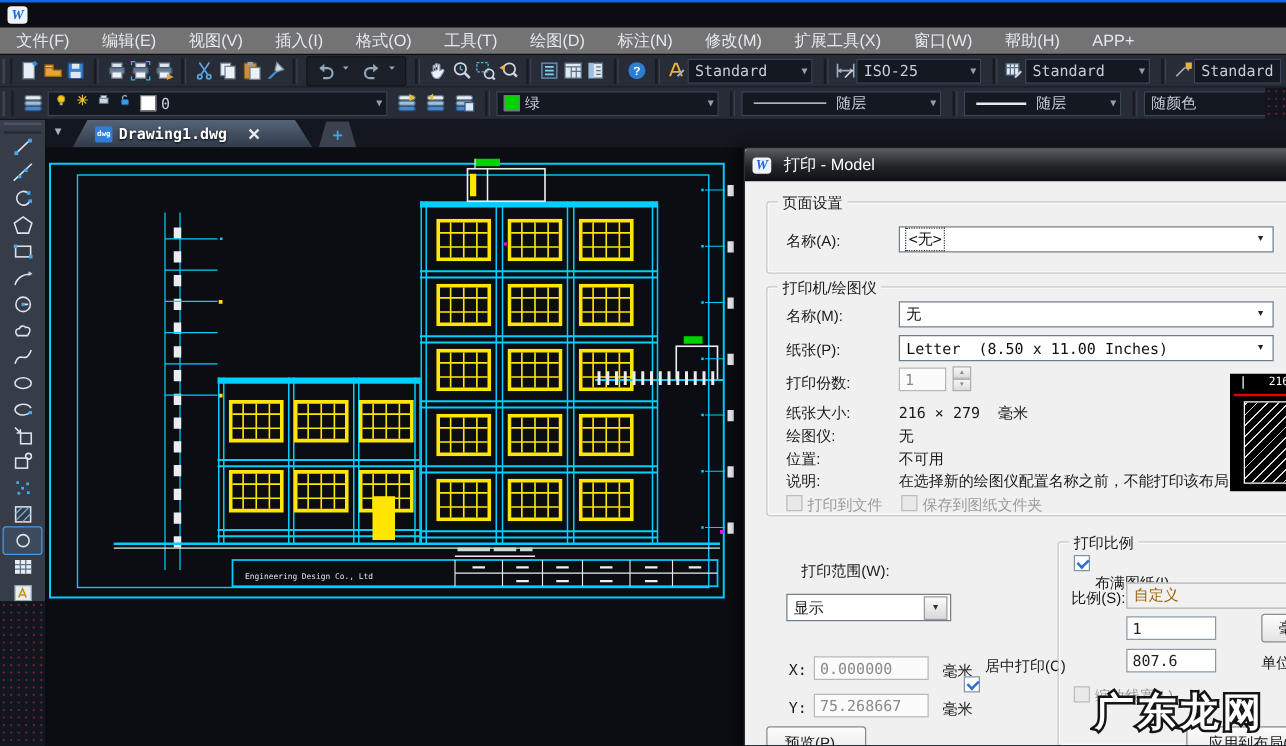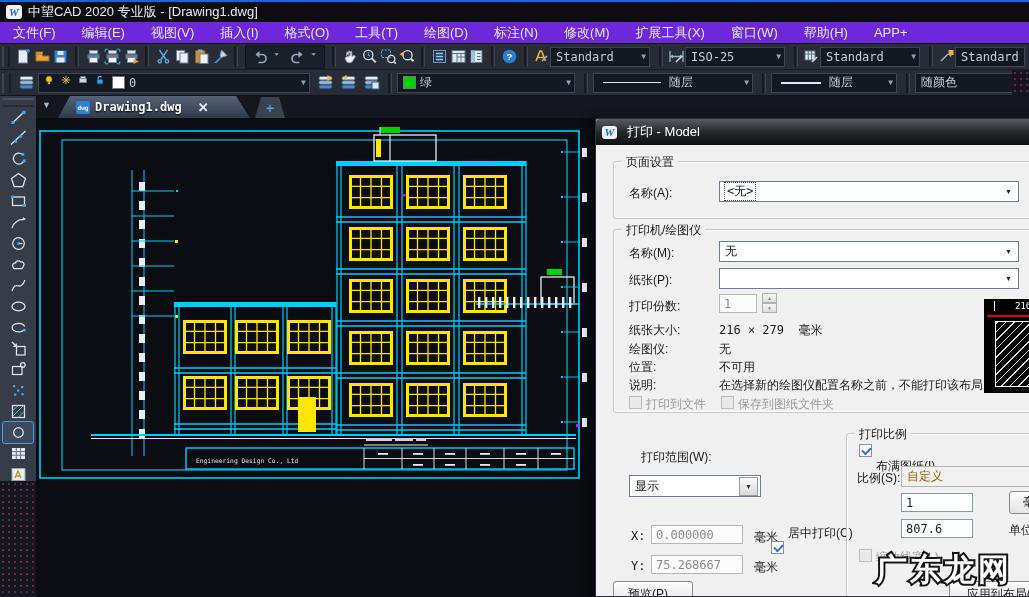--- a/index.html
+++ b/index.html
@@ -5,21 +5,21 @@
   html,body{margin:0;padding:0}
   body{position:relative;width:1029px;height:597px;overflow:hidden;background:#161a22;
        font-family:"Liberation Sans",sans-serif;-webkit-font-smoothing:antialiased}
   
   #titlebar{position:absolute;left:0;top:0;width:1029px;height:22px;background:#0b0d13;
             display:flex;align-items:center;border-top:2px solid #1565e6;box-sizing:border-box}
   .applogo{width:16px;height:14px;margin:0 6px 0 6px;background:#eef3f8;border-radius:3px;
            color:#1565e6;font:italic bold 11px "Liberation Serif",serif;display:flex;align-items:center;justify-content:center}
   #titlebar .t{color:#e8ecf2;font-size:13px}
   
-  #menubar{position:absolute;left:0;top:22px;width:1029px;height:22px;background:#6d28d9;
+  #menubar{position:absolute;left:0;top:22px;width:1029px;height:22px;background:#737373;
            display:flex;align-items:center;border-bottom:1px solid #0c0e12;box-sizing:border-box}
   #menubar span{color:#e4e8ee;font-size:13px;padding:0 13px;white-space:nowrap}
   
   .tbrow{position:absolute;left:0;width:1029px;height:26px;background:#272c36;display:flex;align-items:center;box-sizing:border-box}
   #tb1{top:44px;border-bottom:1px solid #1a1d24}
   #tb2{top:70px;border-bottom:1px solid #14161c}
   .hdl{width:5px;height:20px;border-left:2px solid #3d4553;border-right:2px solid #1a1e26;margin:0 4px 0 2px}
   .sep{width:1px;height:20px;border-left:2px solid #181b21;border-right:1px solid #3a4150;margin:0 5px}
   .ti{width:24px;height:22px;display:flex;align-items:center;justify-content:center;border-radius:2px}
   .ti svg{width:17px;height:17px}
@@ -104,21 +104,20 @@
   
   #watermark{position:absolute;left:872px;top:542px;z-index:60}
   #watermark text{font-family:"Liberation Sans",sans-serif;font-weight:bold;font-size:31px;letter-spacing:3px;
                   fill:#fff;stroke:#141414;stroke-width:4;paint-order:stroke}
 </style>
 </head>
 <body>
 
 <div id="titlebar">
   <span class="applogo">W</span>
-  <span class="t">中望CAD 2020 专业版 - [Drawing1.dwg]</span>
 </div>
 
 <div id="menubar">
   <span>文件(F)</span>
   <span>编辑(E)</span>
   <span>视图(V)</span>
   <span>插入(I)</span>
   <span>格式(O)</span>
   <span>工具(T)</span>
   <span>绘图(D)</span>
@@ -720,20 +719,21 @@
   <div class="grp" style="left:17px;top:110px;width:440px;height:182px">
     <span class="gt">打印机/绘图仪</span>
   </div>
   <span class="lbl" style="left:33px;top:126px">名称(M):</span>
   <div class="combo" style="left:123px;top:122px;width:300px">
     <span class="val">无</span>
     <span class="ar">▼</span>
   </div>
   <span class="lbl" style="left:33px;top:153px">纸张(P):</span>
   <div class="combo" style="left:123px;top:149px;width:300px">
+    <span class="val">Letter  (8.50 x 11.00 Inches)</span>
     <span class="ar">▼</span>
   </div>
   <span class="lbl" style="left:33px;top:179px">打印份数:</span>
   <div class="inp dis" style="left:123px;top:175px;width:38px">1</div>
   <div class="spin" style="left:166px;top:174px">
     <span>▲</span>
     <span>▼</span>
   </div>
   <span class="lbl" style="left:33px;top:203px">纸张大小:</span>
   <span class="lbl mono" style="left:123px;top:203px">216 × 279  毫米</span>

